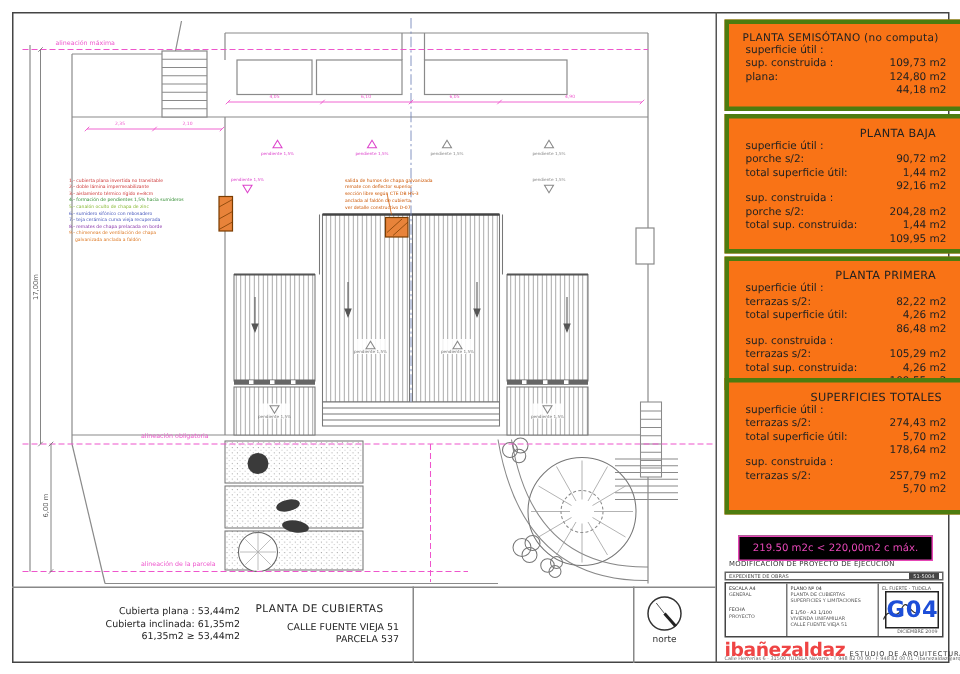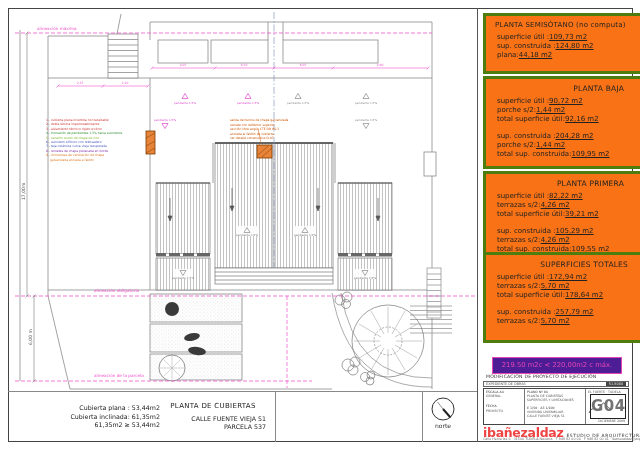--- a/index.html
+++ b/index.html
@@ -7,39 +7,39 @@
   #sheet{position:relative;width:640px;height:449px;background:#fff;}
   .abs{position:absolute;}
   #border{left:8px;top:8px;width:625px;height:434px;border:1px solid #444;box-sizing:border-box;}
   .divline{background:#555;}
   svg text{font-family:"DejaVu Sans","Liberation Sans",sans-serif;}
   
   .box{position:absolute;left:483px;width:160px;border:3px solid #4d7c0f;background:#f97316;
     box-sizing:border-box;font-size:7px;color:#222;}
   .box .bh{padding:5px 8px 4px 9px;font-size:7px;letter-spacing:.2px;}
   .box .bh.r{text-align:right;padding-right:16px;font-size:7.5px;}
-  .row{display:flex;justify-content:flex-start;padding:0 9px 0 11px;height:9px;line-height:9px;}
-  .row .v{text-align:right;text-decoration:underline;}
+  .row{display:flex;justify-content:center;padding:0 9px 0 11px;height:9px;line-height:9px;flex-direction:column;}
+  .row .v{text-align:right;}
   .gap{height:8px;}
   #nota-box{left:492px;top:357px;width:128px;height:15px;border:1px solid #e646b6;
-    color:#e646b6;font-size:6.8px;text-align:center;line-height:15px;background:#4c1d95;}
+    color:#e646b6;font-size:6.8px;text-align:center;line-height:15px;background:#000000;}
   
   #tb-header{left:486px;top:374px;width:142px;font-size:4.6px;color:#333;letter-spacing:.2px;}
   #tb-strip{left:483px;top:381px;width:146px;height:6px;border:1px solid #666;box-sizing:border-box;
     display:flex;justify-content:space-between;font-size:3.4px;color:#555;line-height:4px;padding:0 2px;background:#fff;}
   #tb-strip .dk{background:#444;color:#eee;padding:0 3px;}
   #tb-main{left:483px;top:388px;width:146px;height:37px;border:1px solid #444;box-sizing:border-box;
     display:flex;background:#fff;}
   .tb-col{border-right:1px solid #777;padding:1px 2px;font-size:3.2px;color:#555;line-height:4.2px;overflow:hidden;}
   .tb-col.c1{width:36px;}
   .tb-col.c2{width:56px;}
   .tb-col.c3{flex:1;border-right:none;position:relative;}
   .tb-col .cap{color:#333;}
   #g04{position:absolute;right:2px;top:5px;width:34px;height:23px;border:1.5px solid #222;
-    font-size:15px;font-weight:bold;color:#737373;text-align:center;line-height:23px;letter-spacing:.5px;}
+    font-size:15px;font-weight:bold;color:#1d4ed8;text-align:center;line-height:23px;letter-spacing:.5px;}
   #tb-date{position:absolute;right:3px;bottom:1px;font-size:3.2px;color:#555;}
   #firm{left:483px;top:425px;width:146px;display:flex;align-items:baseline;white-space:nowrap;}
   #firm .fn{font-size:12.5px;font-weight:bold;color:#ef4444;letter-spacing:-.3px;}
   #firm .fs{font-size:4.4px;color:#333;margin-left:3px;letter-spacing:.6px;}
   #tb-addr{left:483px;top:437px;width:150px;font-size:3.3px;color:#666;white-space:nowrap;}
   
   #b-left{left:34px;top:404px;width:126px;text-align:right;font-size:6.3px;color:#222;line-height:8.6px;}
   #b-center{left:150px;top:402px;width:126px;color:#222;}
   #b-center .t{font-size:7px;text-align:center;letter-spacing:.3px;}
   #b-center .a{font-size:6.3px;text-align:right;padding-right:10px;line-height:8px;}
@@ -328,42 +328,42 @@
     <div class="row">
         <span>superficie útil :</span>
         <span class="v">82,22 m2</span>
       </div>
     <div class="row">
         <span>terrazas s/2:</span>
         <span class="v">4,26 m2</span>
       </div>
     <div class="row">
         <span>total superficie útil:</span>
-        <span class="v">39,21 m2</span>
+        <span class="v">86,48 m2</span>
       </div>
     <div class="gap"></div>
     <div class="row">
         <span>sup. construida :</span>
         <span class="v">105,29 m2</span>
       </div>
     <div class="row">
         <span>terrazas s/2:</span>
         <span class="v">4,26 m2</span>
       </div>
     <div class="row">
         <span>total sup. construida:</span>
         <span class="v">109,55 m2</span>
       </div>
   </div>
 
   <div class="box" style="top:252px;height:91px;">
     <div class="bh r" style="padding-right:12px;">SUPERFICIES TOTALES</div>
     <div class="row">
         <span>superficie útil :</span>
-        <span class="v">172,94 m2</span>
+        <span class="v">274,43 m2</span>
       </div>
     <div class="row">
         <span>terrazas s/2:</span>
         <span class="v">5,70 m2</span>
       </div>
     <div class="row">
         <span>total superficie útil:</span>
         <span class="v">178,64 m2</span>
       </div>
     <div class="gap"></div>

